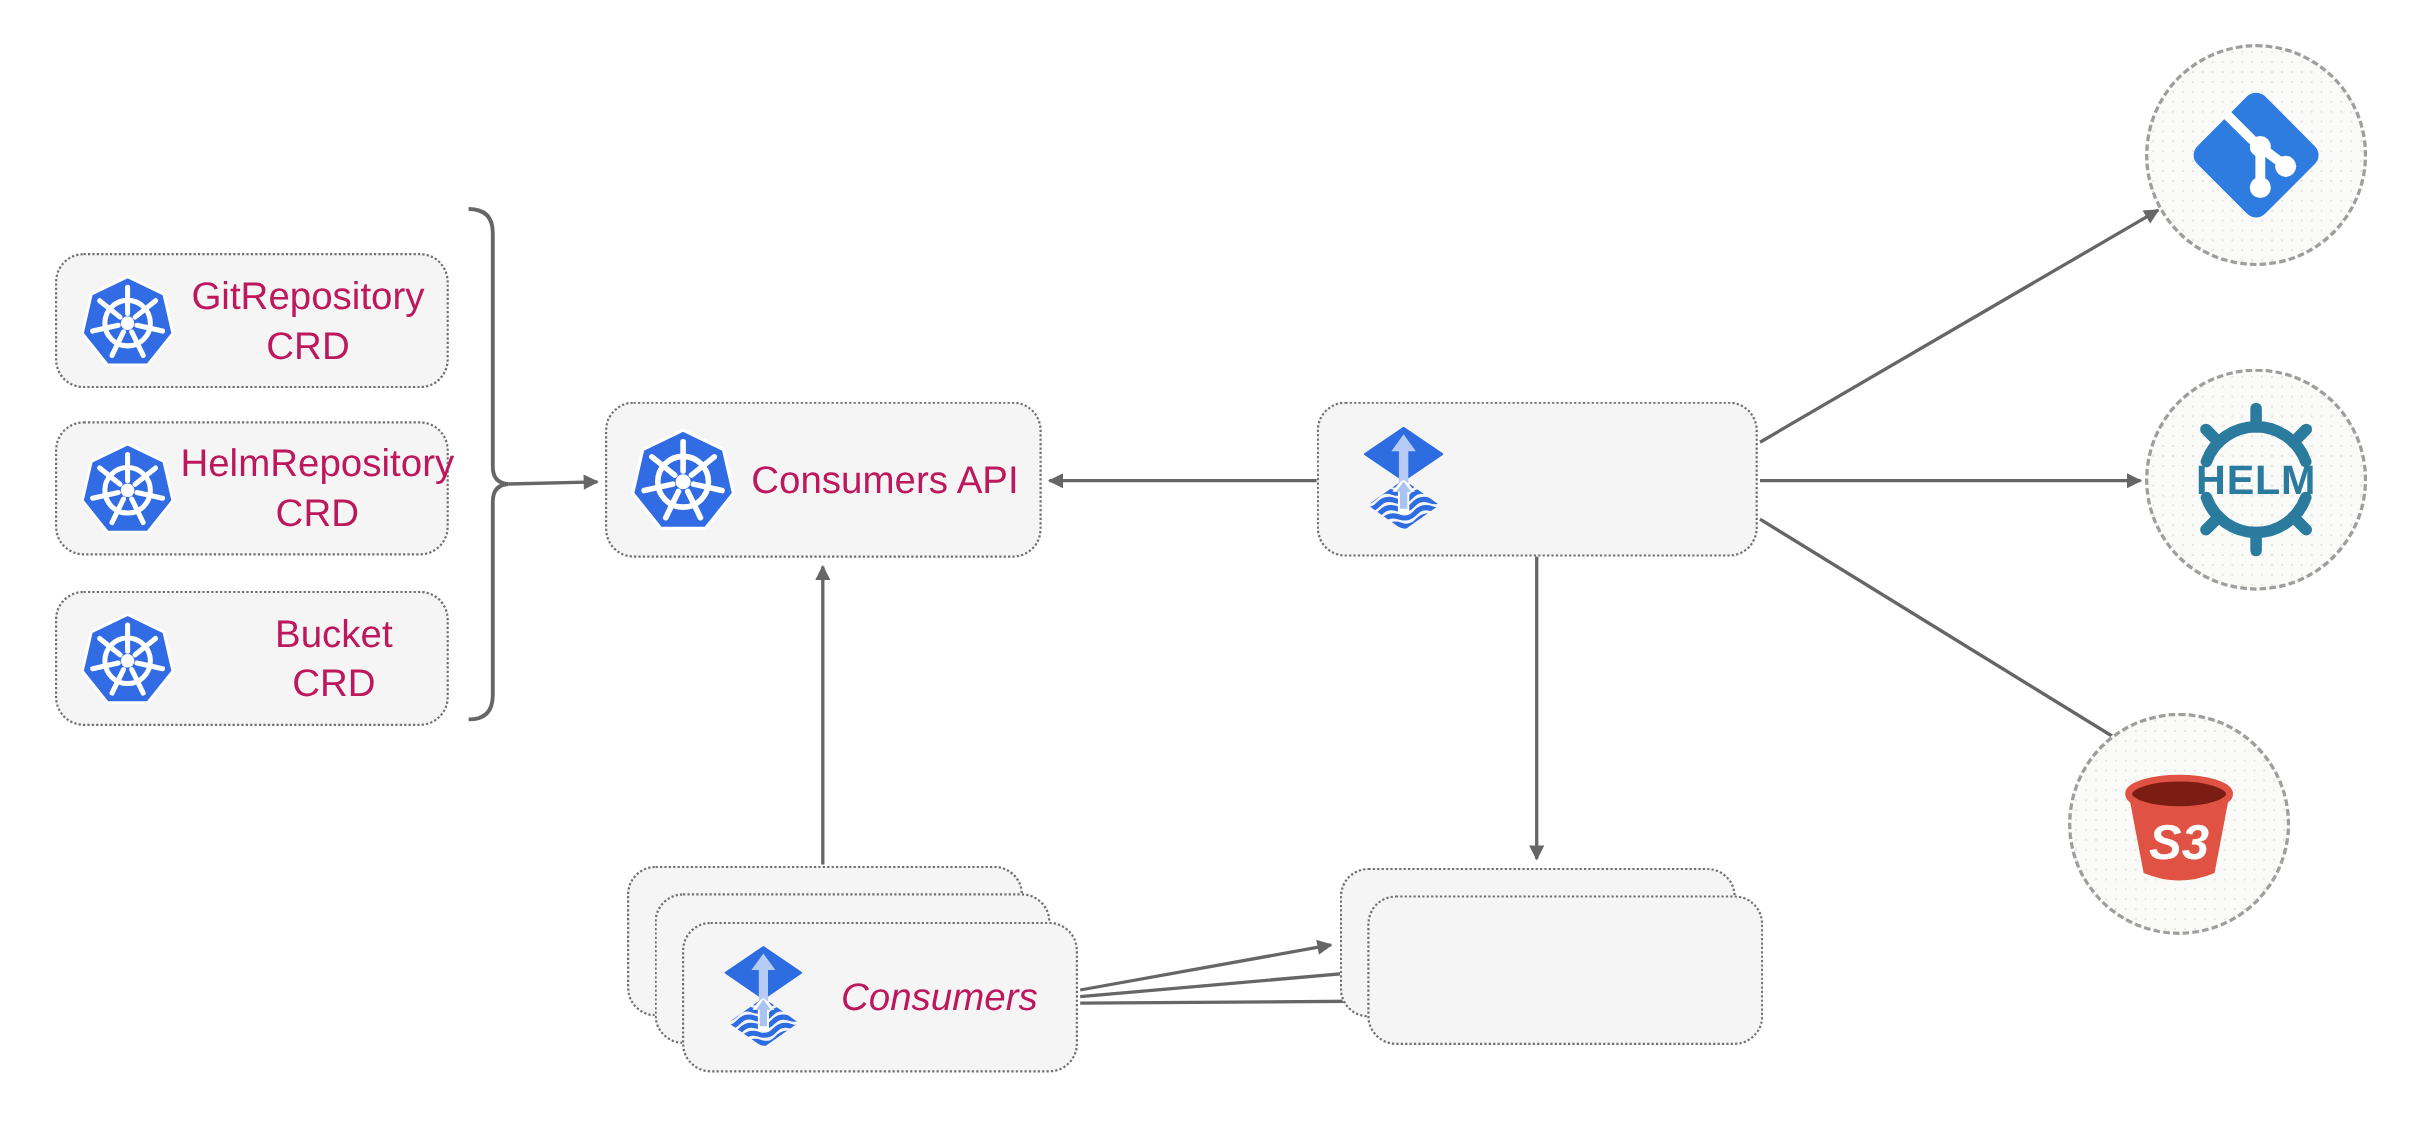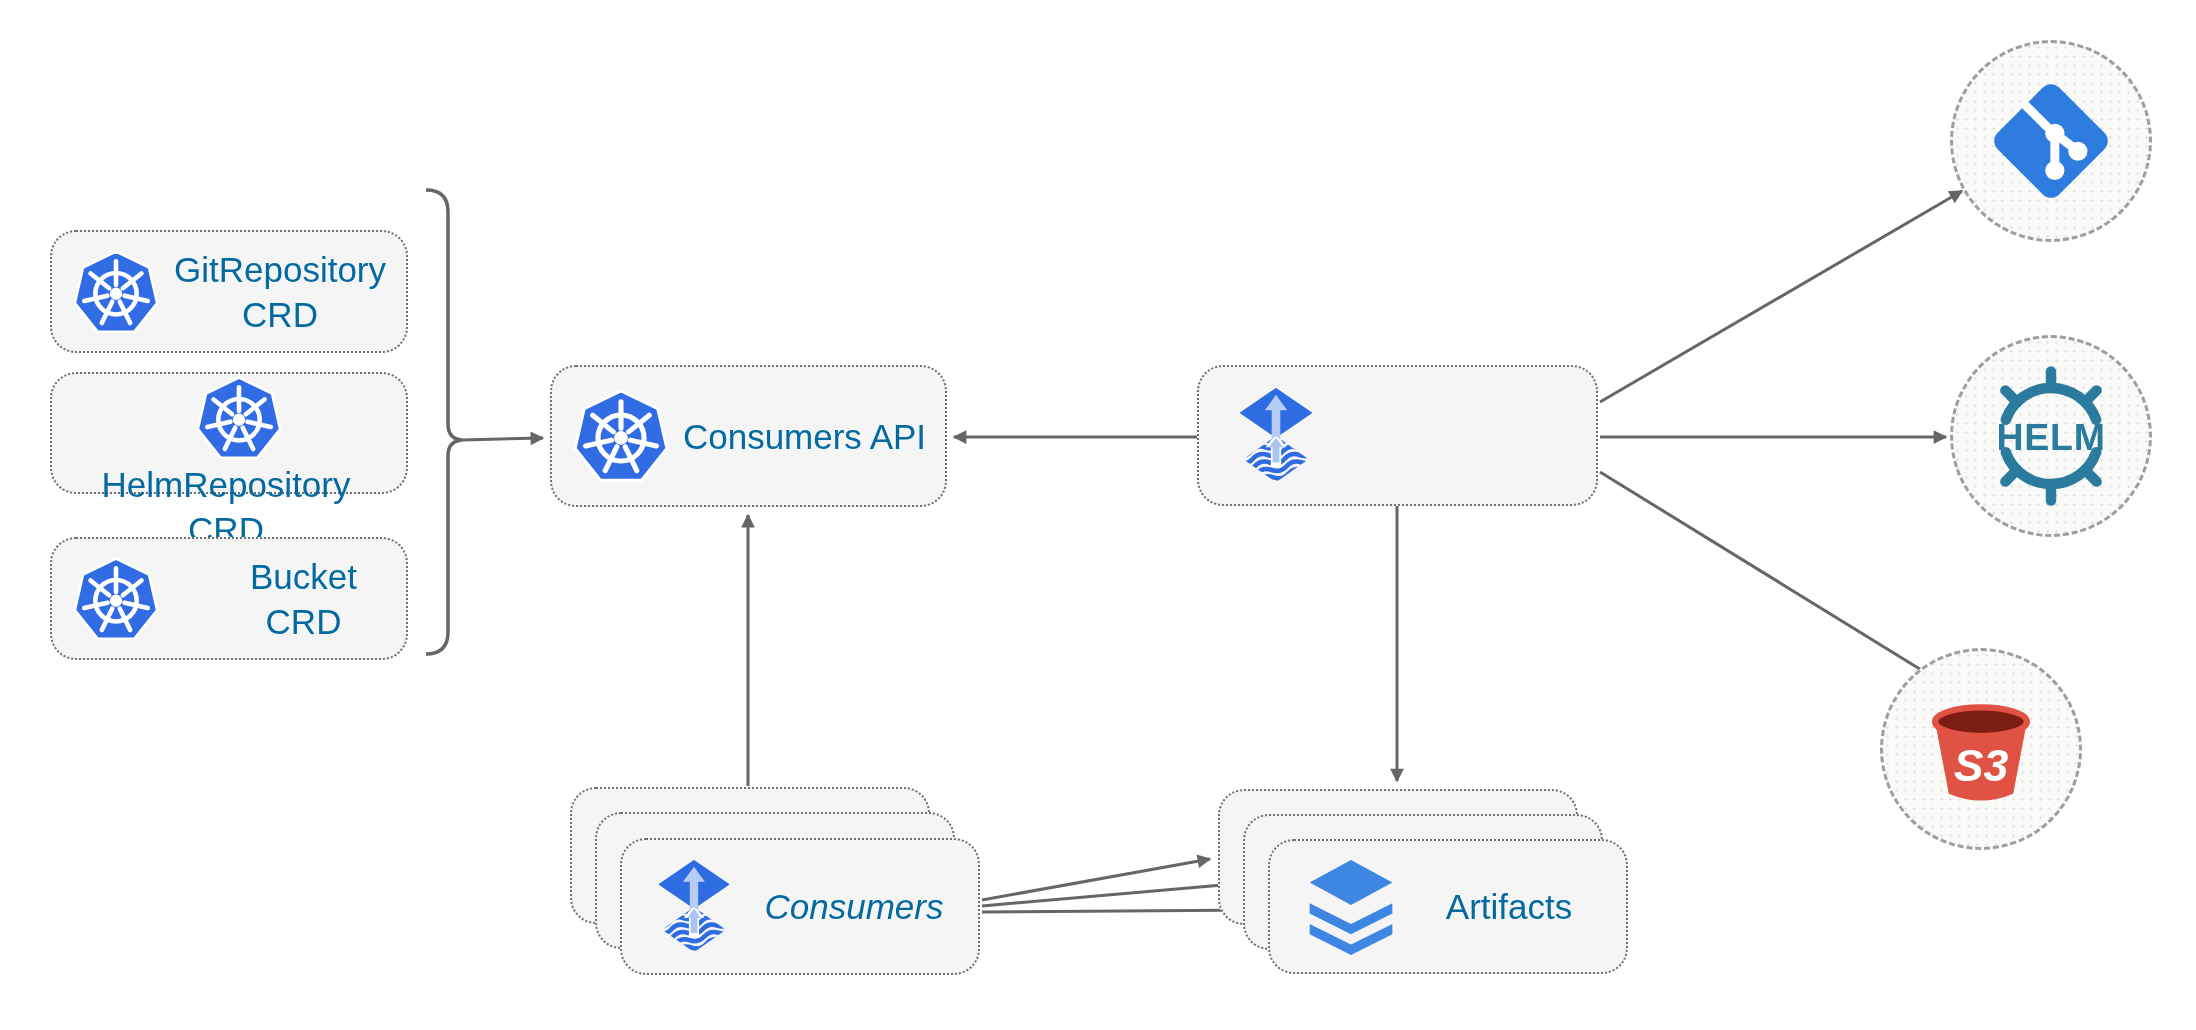--- a/index.html
+++ b/index.html
@@ -9,21 +9,21 @@
   svg.connectors { position:absolute; left:0; top:0; width:2196px; height:1030px; }
 
   .node {
     position:absolute; display:flex; align-items:center;
     background:#f5f5f5; border:2px dotted #6f6f6f; border-radius:26px;
     box-sizing:border-box;
   }
   .node .icon-wrap { flex:0 0 auto; display:flex; align-items:center; justify-content:center; margin-left:20px; }
   .node .label {
     flex:1 1 auto; text-align:center; font-size:35px; line-height:45px;
-    color:#0369a1; white-space:nowrap; padding:0 10px 0 4px;
+    color:#be185d; white-space:nowrap; padding:0 10px 0 4px;
   }
   .layer {
     position:absolute; background:#f5f5f5; border:2px dotted #6f6f6f;
     border-radius:26px; box-sizing:border-box;
   }
   .remote {
     position:absolute; width:202px; height:202px; box-sizing:border-box;
     border:3px dashed #9e9e9e; border-radius:50%;
     background-color:#fafaf8;
     background-image:radial-gradient(#e4e4dc 1.3px, transparent 1.4px);
@@ -109,21 +109,21 @@
       <svg width="88" height="88">
           <use href="#sym-k8s"></use>
         </svg>
     </span>
     <div class="label">
       <div>GitRepository</div>
       <div>CRD</div>
     </div>
   </div>
 
-  <div class="node" style="left:50px;top:372px;width:358px;height:122px;flex-direction:column;">
+  <div class="node" style="left:50px;top:383px;width:358px;height:122px;">
     <span class="icon-wrap">
       <svg width="88" height="88">
           <use href="#sym-k8s"></use>
         </svg>
     </span>
     <div class="label">
       <div>HelmRepository</div>
       <div>CRD</div>
     </div>
   </div>
@@ -167,30 +167,20 @@
           <use href="#sym-flux"></use>
         </svg>
     </span>
     <div class="label">
       <div>Consumers</div>
     </div>
   </div>
 
   <div class="layer" style="left:1218px;top:789px;width:360px;height:136px;"></div>
   <div class="layer" style="left:1243px;top:814px;width:360px;height:136px;"></div>
-  <div class="node" style="left:1268px;top:839px;width:360px;height:135px;">
-    <span class="icon-wrap" style="margin-left:34px;">
-      <svg width="94" height="100" viewBox="0 0 100 106">
-          <use href="#sym-layers"></use>
-        </svg>
-    </span>
-    <div class="label">
-      <div>Artifacts</div>
-    </div>
-  </div>
 
   <div class="remote" style="left:1950px;top:40px;">
     <svg width="128" height="128" viewBox="0 0 100 100">
       <rect x="16" y="16" width="68" height="68" rx="9" transform="rotate(45 50 50)" fill="#2f7ce1"></rect>
       <g stroke="#ffffff" stroke-width="7" stroke-linecap="round">
         <line x1="30" y1="22" x2="47" y2="39"></line>
         <line x1="53" y1="50" x2="53" y2="66"></line>
         <line x1="58" y1="48" x2="66" y2="54"></line>
       </g>
       <circle cx="53" cy="44" r="7.5" fill="#ffffff"></circle>

